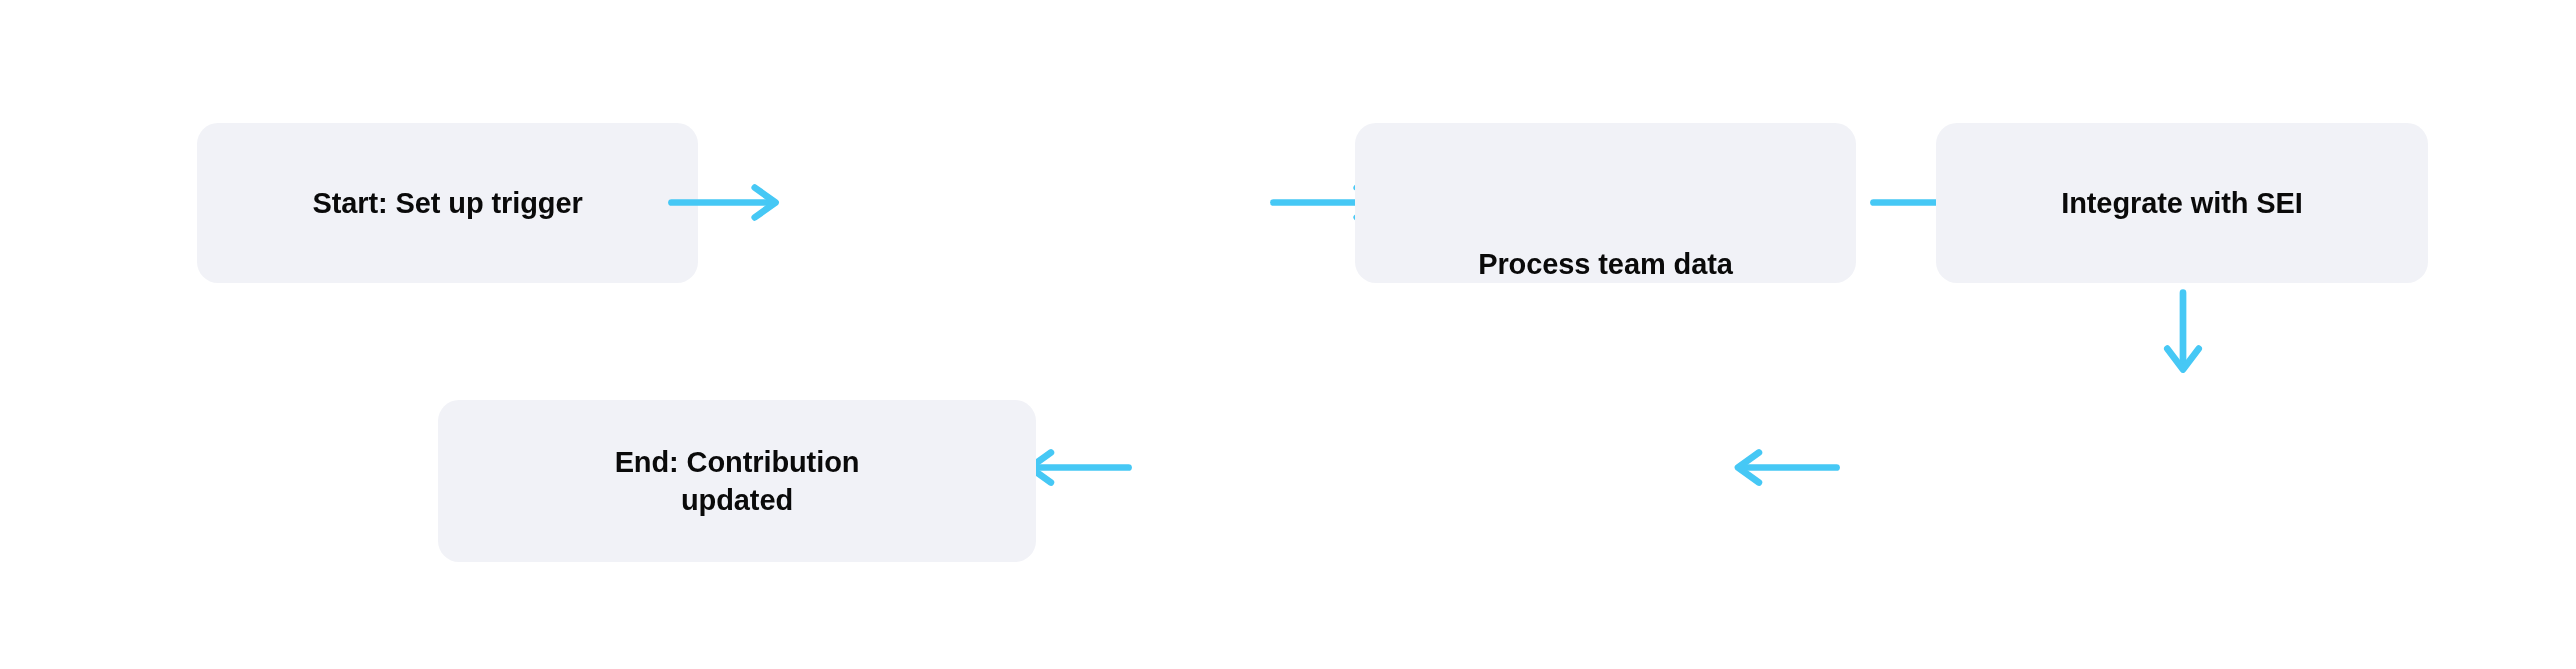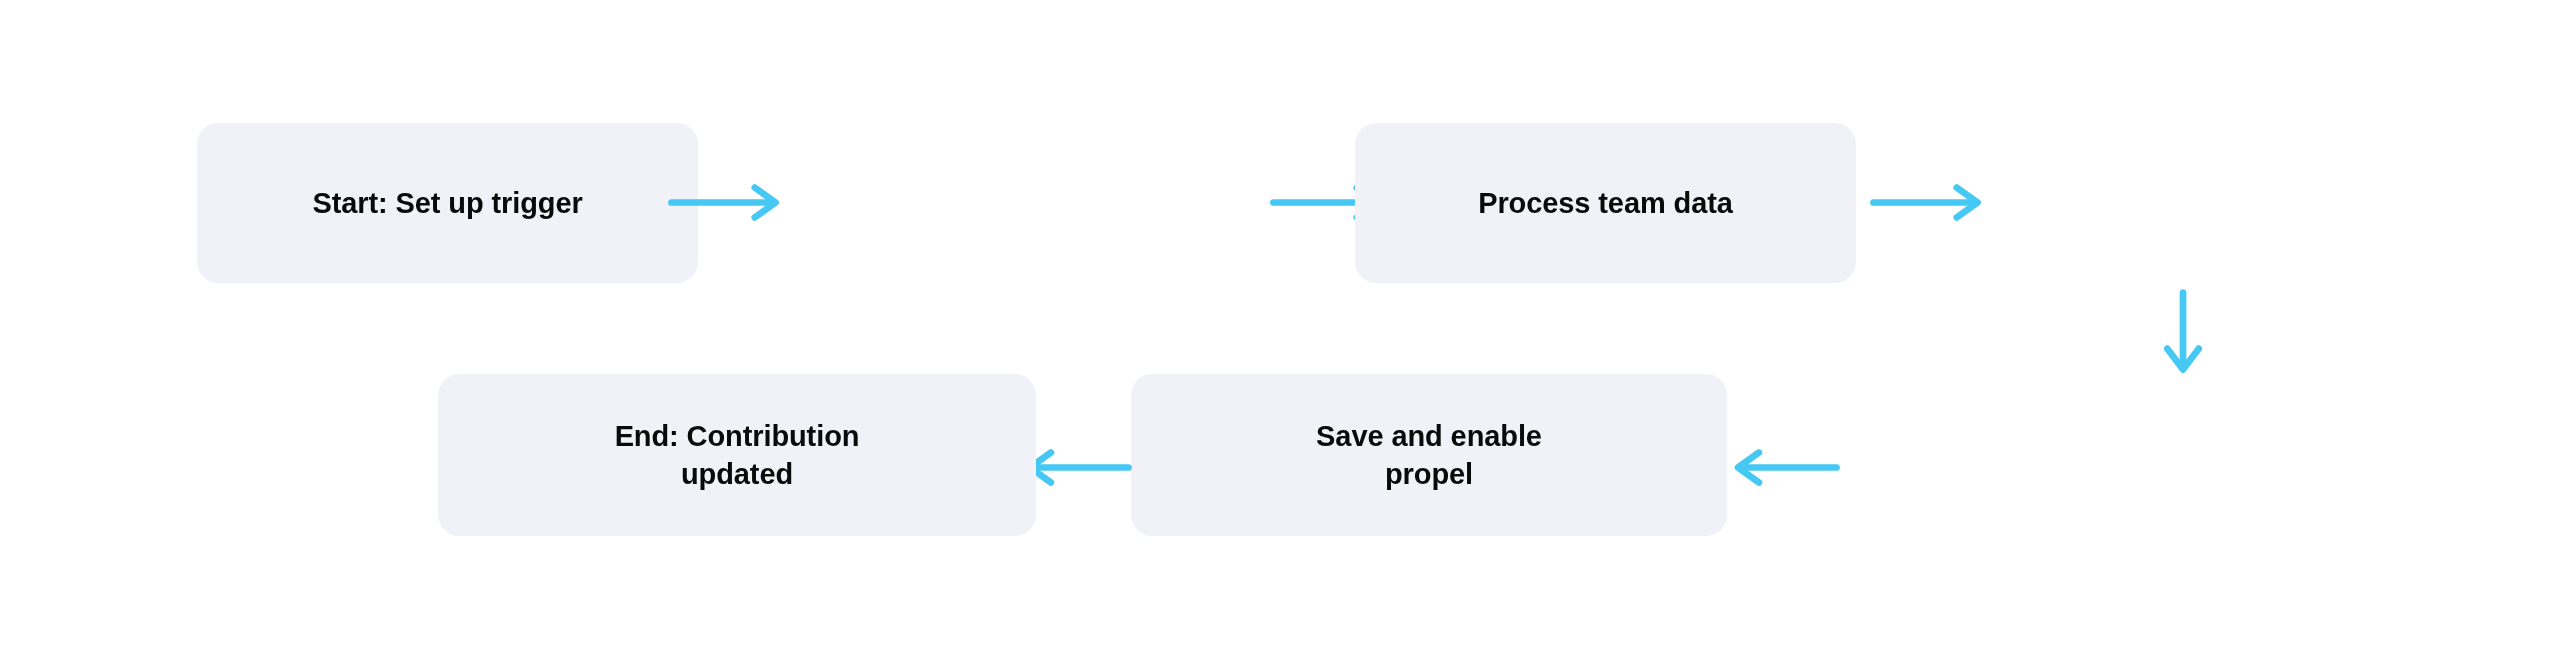--- a/index.html
+++ b/index.html
@@ -45,21 +45,21 @@
     position: absolute;
   }
   .edge svg {
     display: block;
     overflow: visible;
   }
 
   
   .row-top { top: 123px; height: 160px; }
   
-  .row-bottom { top: 374px; height: 162px; align-items: center; }
+  .row-bottom { top: 400px; height: 162px; align-items: center; }
 </style>
 </head>
 <body>
 
 <div id="canvas">
 
   <div class="node row-top" style="left:153px; width:501px;margin-left:44px;">
     <span class="node-label">Start: Set up trigger</span>
   </div>
 
@@ -75,57 +75,56 @@
 
   <div class="edge" style="left:1269px; top:186px; width:119px; height:33px;">
     <svg width="119" height="33" viewBox="0 0 160 44" aria-hidden="true">
       <g fill="none" stroke="#46C8F5" stroke-width="9" stroke-linecap="round" stroke-linejoin="round">
         <line x1="6" y1="22" x2="142" y2="22"></line>
         <polyline points="118,2 146,22 118,42"></polyline>
       </g>
     </svg>
   </div>
 
-  <div class="node row-top" style="left:1355px; width:501px;">
+  <div class="node row-top" style="left:1355px; width:501px;align-items:flex-end;">
     <span class="node-label">Process team data</span>
   </div>
 
   <div class="edge" style="left:1869px; top:186px; width:119px; height:33px;">
     <svg width="119" height="33" viewBox="0 0 160 44" aria-hidden="true">
       <g fill="none" stroke="#46C8F5" stroke-width="9" stroke-linecap="round" stroke-linejoin="round">
         <line x1="6" y1="22" x2="142" y2="22"></line>
         <polyline points="118,2 146,22 118,42"></polyline>
       </g>
     </svg>
   </div>
 
+  <div class="node row-top" style="left:1936px; width:492px;">
+    <span class="node-label">Integrate with SEI</span>
+  </div>
 
   <div class="edge" style="left:2159px; top:289px; width:48px; height:91px;">
     <svg width="48" height="91" viewBox="0 0 64 122" aria-hidden="true">
       <g fill="none" stroke="#46C8F5" stroke-width="9" stroke-linecap="round" stroke-linejoin="round">
         <line x1="32" y1="5" x2="32" y2="104"></line>
         <polyline points="11,80 32,108 53,80"></polyline>
       </g>
     </svg>
   </div>
 
 
   <div class="edge" style="left:1735px; top:451px; width:112px; height:33px;">
     <svg width="112" height="33" viewBox="0 0 150 44" aria-hidden="true">
       <g fill="none" stroke="#46C8F5" stroke-width="9" stroke-linecap="round" stroke-linejoin="round">
         <line x1="136" y1="22" x2="8" y2="22"></line>
         <polyline points="32,2 4,22 32,42"></polyline>
       </g>
     </svg>
   </div>
 
-  <div class="node row-bottom" style="left:1131px; width:596px;">
-    <span class="node-label">Save and enable
-propel</span>
-  </div>
 
   <div class="edge" style="left:1027px; top:451px; width:112px; height:33px;">
     <svg width="112" height="33" viewBox="0 0 150 44" aria-hidden="true">
       <g fill="none" stroke="#46C8F5" stroke-width="9" stroke-linecap="round" stroke-linejoin="round">
         <line x1="136" y1="22" x2="8" y2="22"></line>
         <polyline points="32,2 4,22 32,42"></polyline>
       </g>
     </svg>
   </div>
 

